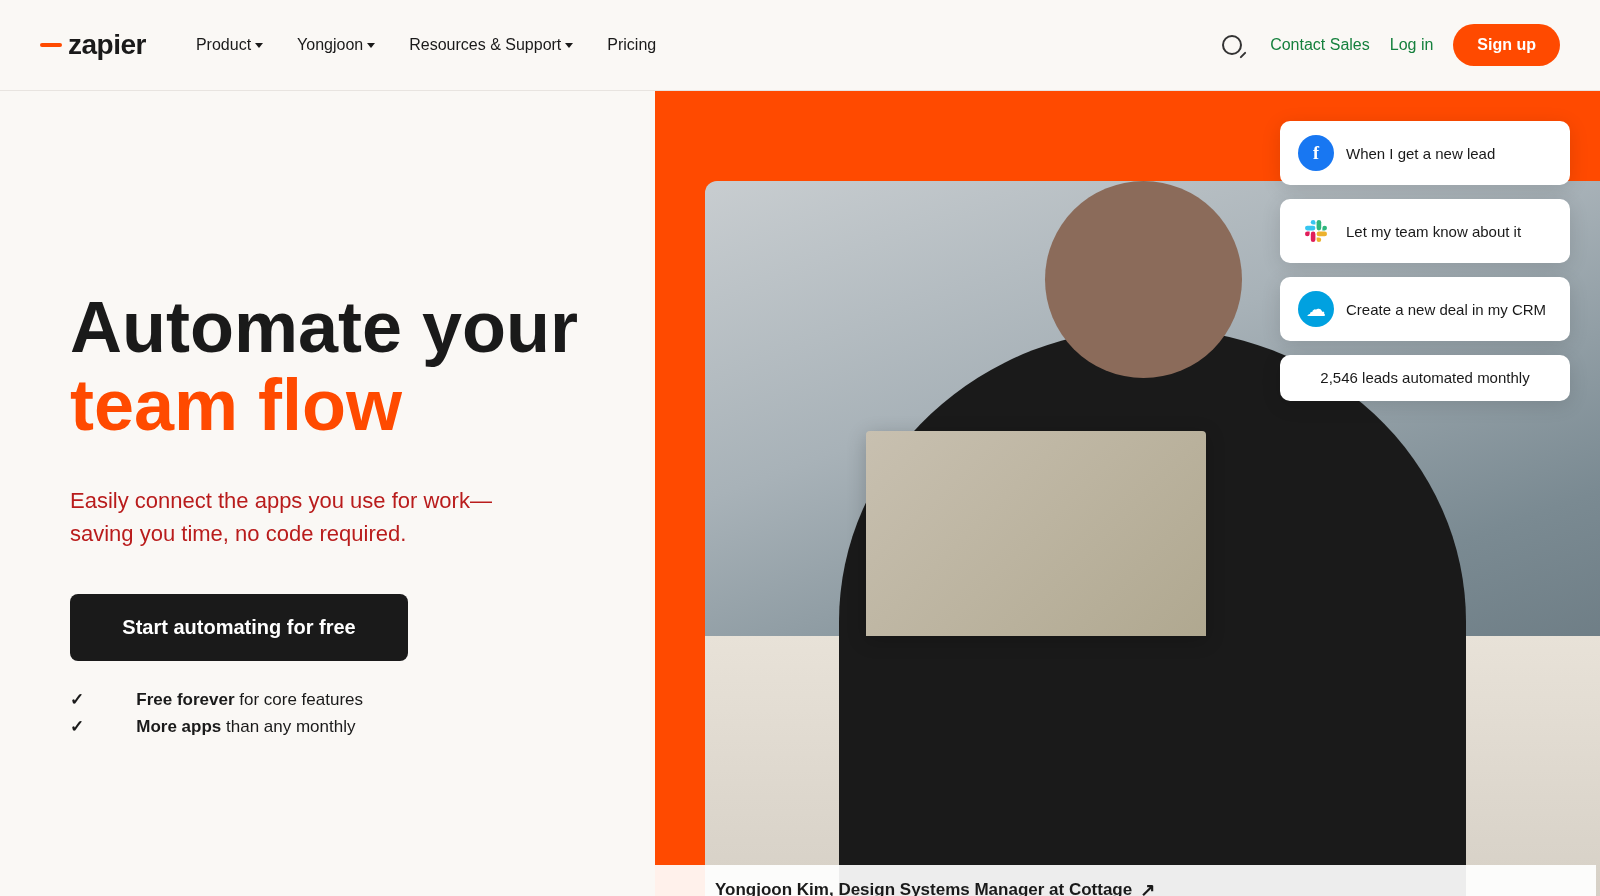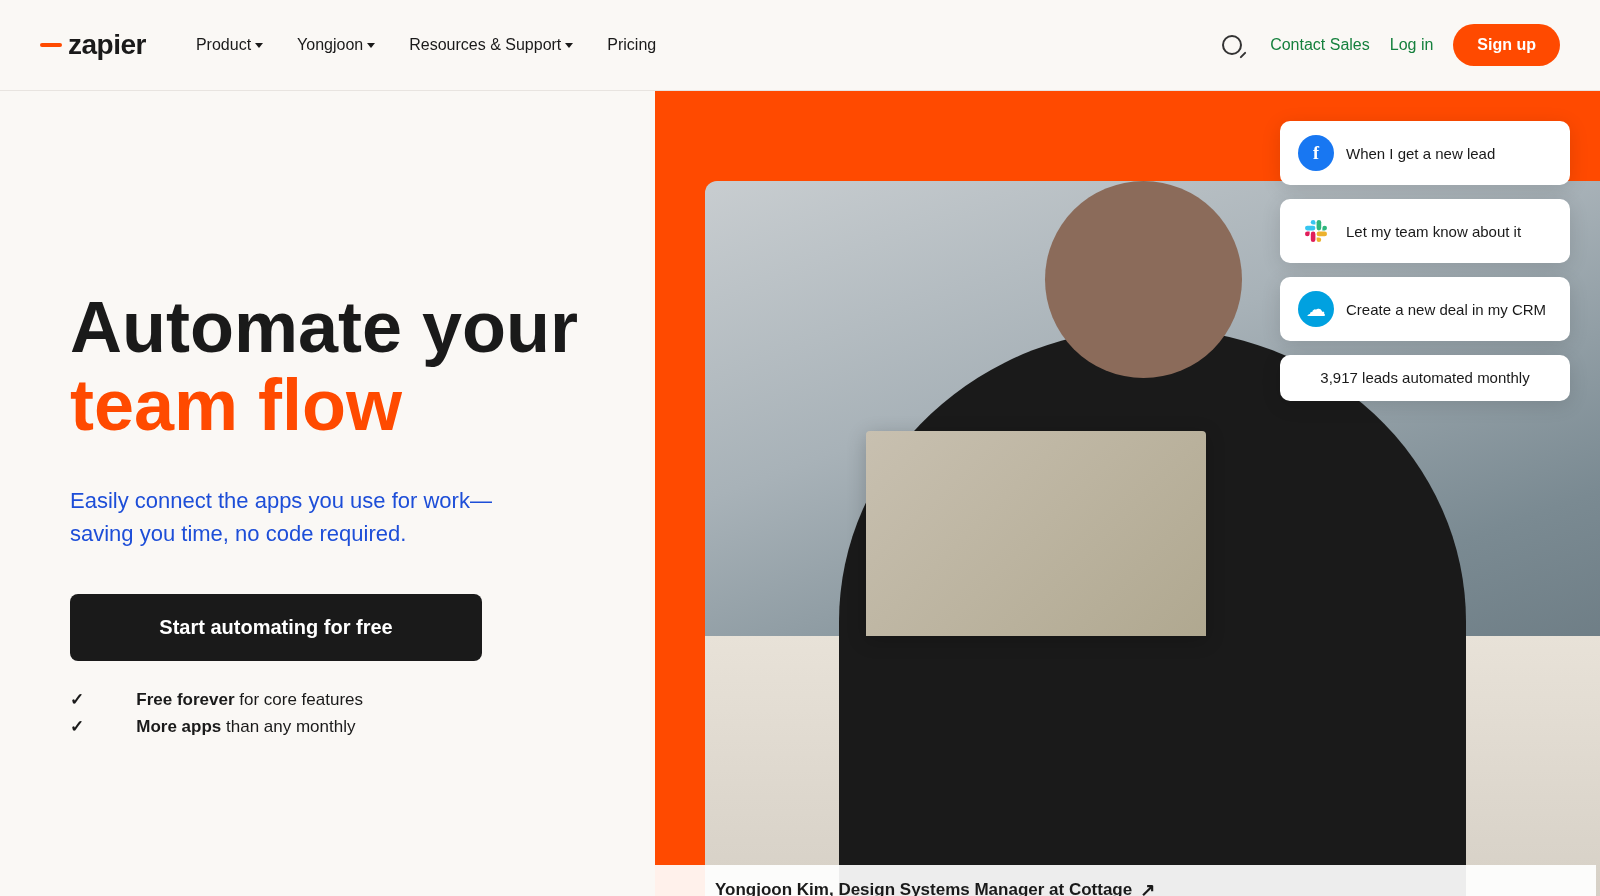--- a/index.html
+++ b/index.html
@@ -70,27 +70,27 @@
     }
     .hero-heading {
       font-size: 72px; font-weight: 800; line-height: 1.08;
       color: #1a1a1a; margin-bottom: 0;
     }
     .hero-heading-orange {
       font-size: 72px; font-weight: 800; line-height: 1.08;
       color: #FF4A00; margin-bottom: 40px;
     }
     .hero-sub {
-      font-size: 22px; color: #1d4ed8; line-height: 1.5;
+      font-size: 22px; color: #b91c1c; line-height: 1.5;
       margin-bottom: 44px; max-width: 460px;
     }
     .cta-btn {
       background: #1a1a1a; color: #fff; font-size: 20px; font-weight: 600;
       padding: 22px 36px; border-radius: 8px; border: none; cursor: pointer;
-      width: 412px; text-align: center;
+      width: 338px; text-align: center;
     }
     .feature-list {
       margin-top: 28px; display: flex; flex-direction: column; gap: 6px;
     }
     .feature-item {
       display: flex; align-items: center; gap: 8px;
       font-size: 17px; color: #1a1a1a;
     }
     .check-icon { color: #1a1a1a; font-weight: 700; }
     .feature-bold { font-weight: 700; margin-left: 44px; }
@@ -283,21 +283,21 @@
       </div>
 
       <div class="auto-card">
         <div class="auto-card-icon sf-icon">
           <span class="sf-cloud">☁</span>
         </div>
         <span class="auto-card-text">Create a new deal in my CRM</span>
       </div>
 
       <div class="stats-card">
-        <span class="stats-text">3,917 leads automated monthly</span>
+        <span class="stats-text">2,546 leads automated monthly</span>
       </div>
     </div>
 
     <div class="attribution">
       <span>
         <strong>Yongjoon Kim, Design Systems Manager at Cottage</strong>
       </span>
       <span class="ext-arrow">↗</span>
     </div>
   </div>

